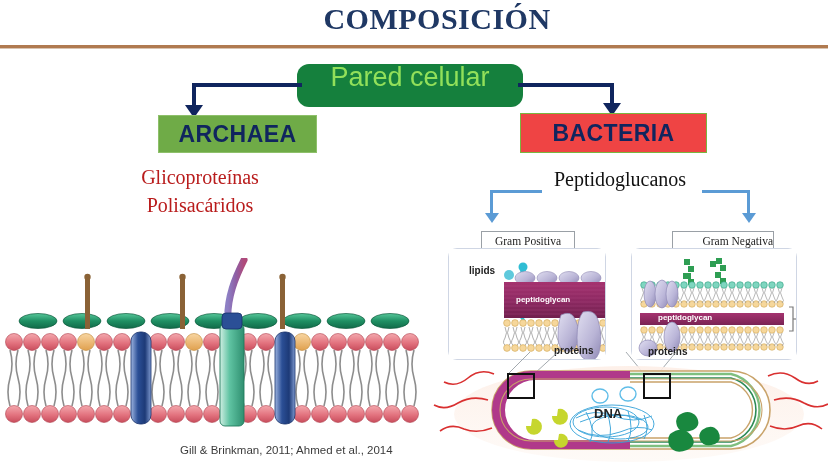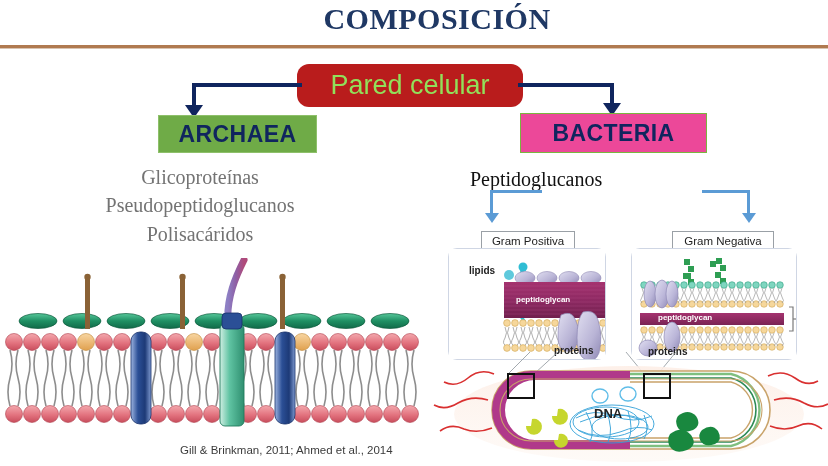--- a/index.html
+++ b/index.html
@@ -28,77 +28,77 @@
     background:#b07a50;
   }
   .title-rule-2{
     position:absolute;left:0;top:48px;width:828px;height:1px;
     background:#d9c3b0;
   }
 
   
   .pared-box{
     position:absolute;left:297px;top:64px;width:226px;height:43px;
-    background:#b91c1c;border-radius:12px;
-    display:flex;align-items:center;justify-content:center;
+    background:#15803d;border-radius:12px;
+    display:flex;justify-content:center;
   }
   .pared-label{
     color:#92e05a;font-size:27px;font-weight:400;
     font-family:"Liberation Sans", sans-serif;
     line-height:1;
   }
 
   .archaea-box{
     position:absolute;left:118px;top:115px;width:157px;height:36px;
     background:#6fab47;border:1px solid #8ec06a;
     display:flex;align-items:center;justify-content:center;margin-left:40px;
   }
   .bacteria-box{
     position:absolute;left:520px;top:113px;width:185px;height:38px;
-    background:#ec4899;border:1px solid #7ab63f;
+    background:#ef4444;border:1px solid #7ab63f;
     display:flex;align-items:center;justify-content:center;
   }
   .boxlabel{
     color:#10255e;font-weight:bold;font-size:23px;letter-spacing:.4px;
     font-family:"Liberation Sans", sans-serif;
   }
 
   
   .nv-h{position:absolute;background:#10255e;height:4px;}
   .nv-v{position:absolute;background:#10255e;width:4px;}
   .nv-head{
     position:absolute;width:0;height:0;
     border-left:9px solid transparent;border-right:9px solid transparent;
     border-top:13px solid #10255e;
   }
 
   
   .arch-text{
     position:absolute;left:10px;top:163px;width:380px;text-align:center;
-    font-family:"Liberation Serif", serif;color:#737373;
+    font-family:"Liberation Serif", serif;color:#b91c1c;
   }
   .arch-text div{font-size:20px;line-height:1.42;}
 
   
   .pept-text{
-    position:absolute;left:470px;top:168px;width:300px;text-align:left;
+    position:absolute;left:470px;top:168px;width:300px;text-align:center;
     font-family:"Liberation Serif", serif;color:#111111;font-size:20px;
   }
   .bl-h{position:absolute;background:#5b9bd5;height:3px;}
   .bl-v{position:absolute;background:#5b9bd5;width:3px;}
   .bl-head{
     position:absolute;width:0;height:0;
     border-left:7px solid transparent;border-right:7px solid transparent;
     border-top:10px solid #5b9bd5;
   }
 
   .gram-tag{
     position:absolute;height:17px;background:#ffffff;border:1px solid #9aa0a6;
     display:flex;align-items:center;justify-content:center;
-    font-size:11.5px;color:#222;font-family:Liberation Sans, sans-serif;
+    font-size:11.5px;color:#222;font-family:Liberation Serif, serif;
   }
 
   
   .panel{
     position:absolute;background:#ffffff;border:1px solid #cfd6e4;border-radius:9px;
   }
   .panel-inner{position:absolute;left:0;top:0;width:100%;height:100%;overflow:hidden;}
 
   
   .abs{position:absolute;}
@@ -140,38 +140,37 @@
 
   <div class="archaea-box">
     <span class="boxlabel">ARCHAEA</span>
   </div>
   <div class="bacteria-box">
     <span class="boxlabel">BACTERIA</span>
   </div>
 
   <div class="arch-text">
     <div>Glicoproteínas</div>
-    <div>Pseudopeptidoglucanos</div>
     <div>Polisacáridos</div>
   </div>
 
   <div class="pept-text">Peptidoglucanos</div>
 
   <div class="bl-h" style="left:490px;top:190px;width:52px;"></div>
   <div class="bl-v" style="left:490px;top:190px;height:25px;"></div>
   <div class="bl-head" style="left:485px;top:213px;"></div>
 
   <div class="bl-h" style="left:702px;top:190px;width:48px;"></div>
   <div class="bl-v" style="left:747px;top:190px;height:25px;"></div>
   <div class="bl-head" style="left:742px;top:213px;"></div>
 
   <div class="gram-tag" style="left:481px;top:231px;width:92px;">
     <span>Gram Positiva</span>
   </div>
-  <div class="gram-tag" style="left:672px;top:231px;width:100px;">
+  <div class="gram-tag" style="left:672px;top:231px;width:100px;justify-content:flex-end;">
     <span>Gram Negativa</span>
   </div>
 
   <svg class="abs" style="left:0px;top:258px;" width="430" height="190" viewBox="0 0 430 190">
     <defs>
       <linearGradient id="headG" x1="0" y1="0" x2="0" y2="1">
         <stop offset="0%" stop-color="#f3a9ae"></stop>
         <stop offset="55%" stop-color="#e3737f"></stop>
         <stop offset="100%" stop-color="#c84d5c"></stop>
       </linearGradient>

